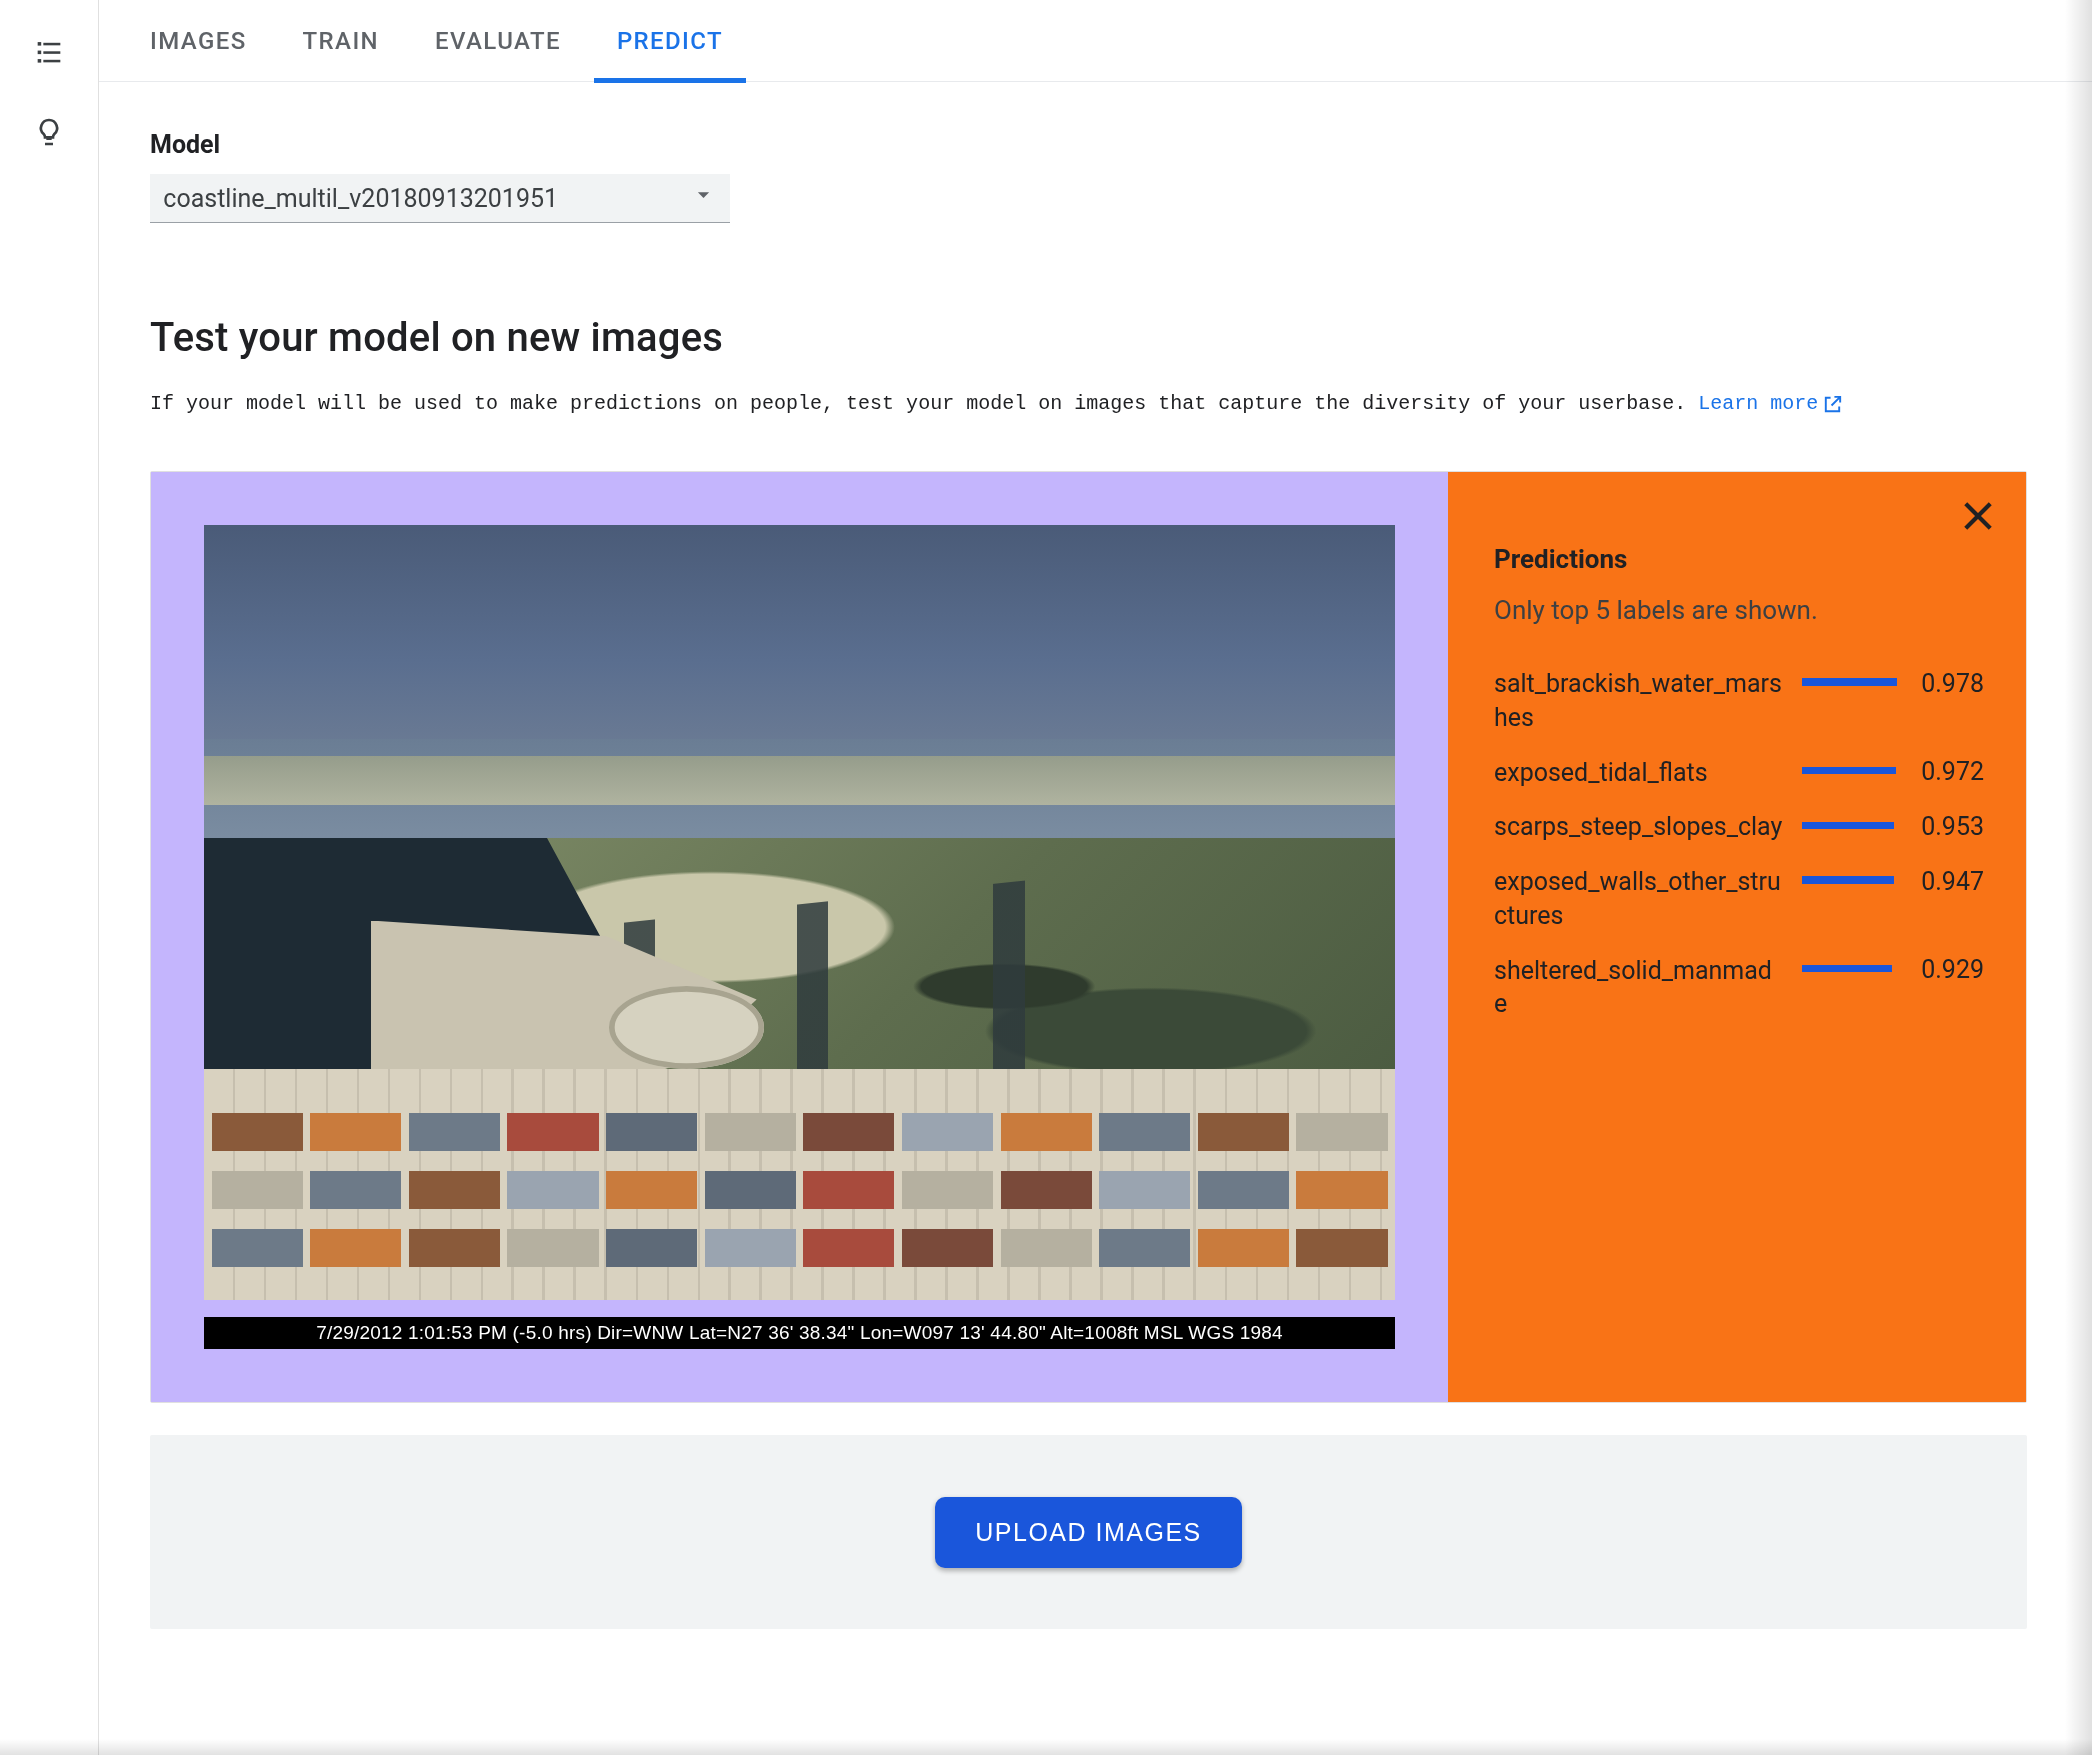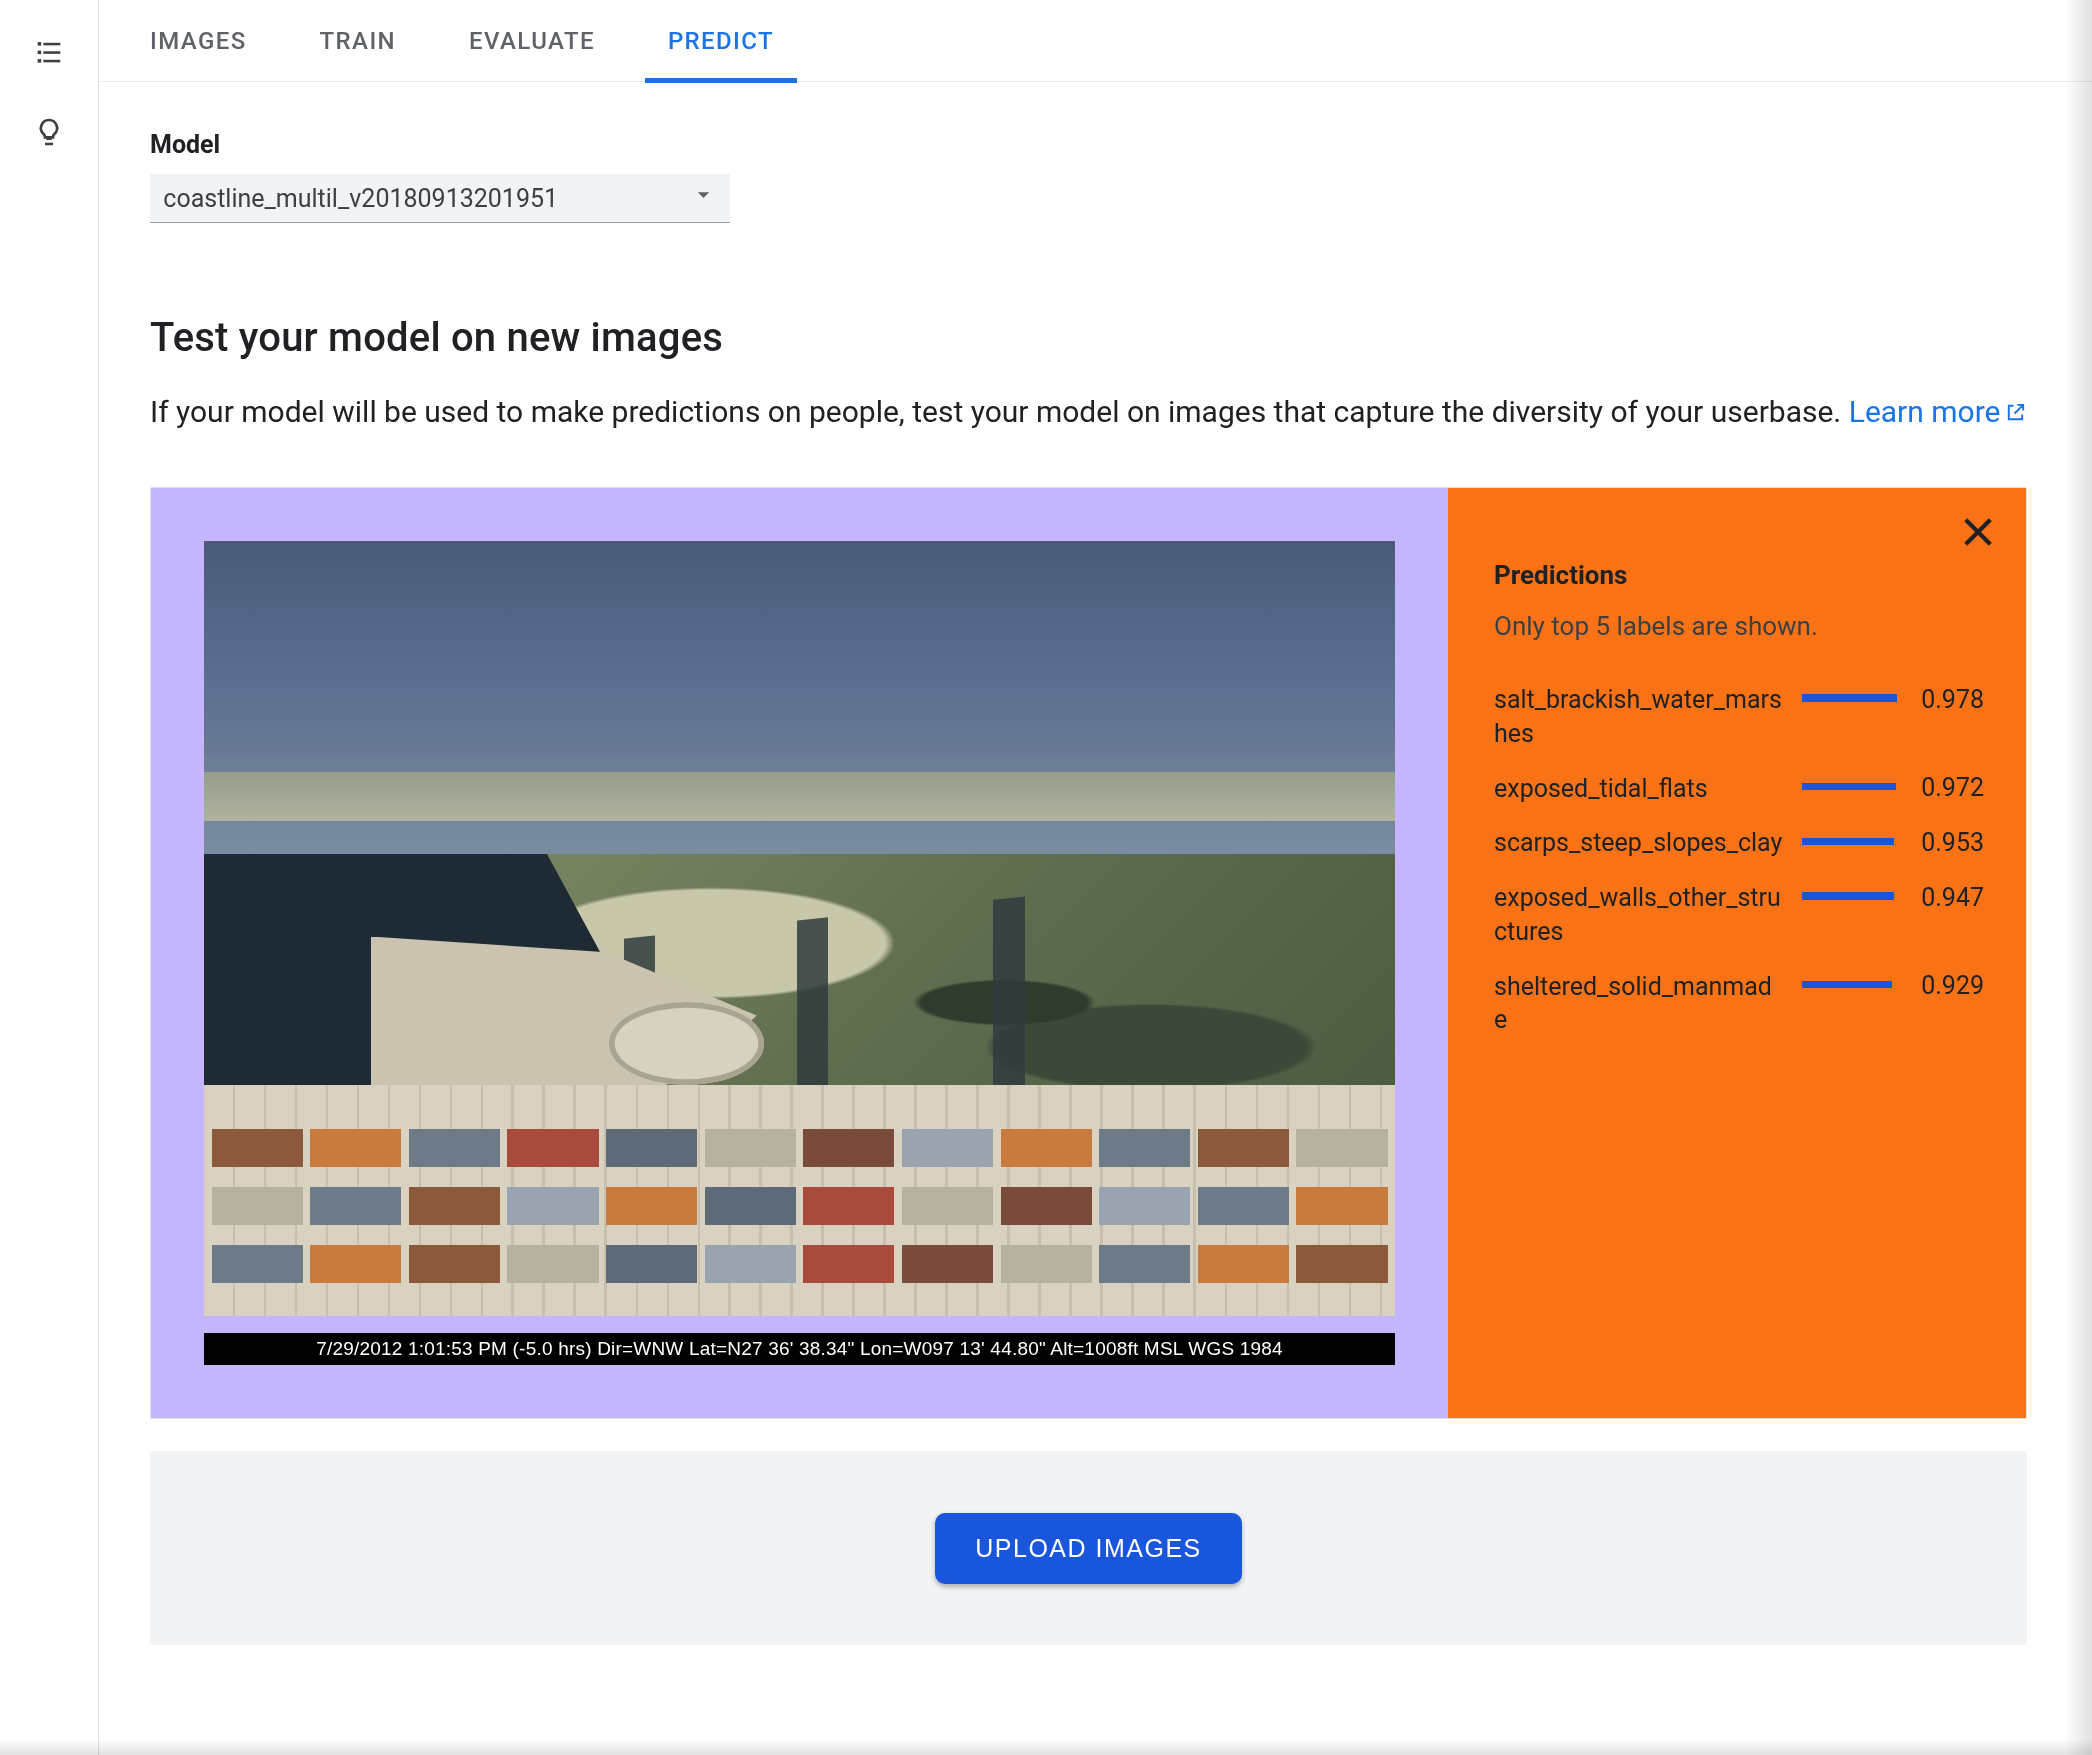--- a/index.html
+++ b/index.html
@@ -23,21 +23,21 @@
     }
     .side-rail .icon-btn {
       width: 46px; height: 46px;
       display: flex; align-items: center; justify-content: center;
       color: #3c4043;
       cursor: pointer;
     }
     .main { flex: 1; display: flex; flex-direction: column; }
     .tabs {
       display: flex;
-      gap: 73px;
+      gap: 56px;
       padding: 0 51px;
       border-bottom: 1.9px solid #e8eaed;
       height: 82px;
       align-items: center;
     }
     .tab {
       font-size: 24px;
       font-weight: 500;
       letter-spacing: 1.4px;
       color: #5f6368;
@@ -65,21 +65,21 @@
       border: none;
       border-bottom: 1.9px solid #9aa0a6;
       display: flex; align-items: center; justify-content: space-between;
       padding: 0 13.3px 0 13.3px;
       font-size: 25px;
       color: #3c4043;
       cursor: pointer;
     }
     .select .chev { color: #5f6368; font-size: 27px; }
     h2.section-title { font-size: 40px; font-weight: 500; margin-top: 91px; margin-bottom: 27px; color: #202124; letter-spacing: 0.2px;}
-    .hint { font-size: 30px; color: #202124; line-height: 1.6; }
+    .hint { font-size: 20px; color: #202124; line-height: 1.6; font-family: Liberation Mono, monospace; }
     .hint a { color: #1a73e8; text-decoration: none; display: inline-flex; align-items: center; gap: 3px; }
     .panel {
       margin-top: 51px;
       border: 1.9px solid #e0e0e0;
       display: flex;
       height: 932px;
       border-radius: 1.9px;
     }
     .panel-left {
       flex: 1;

